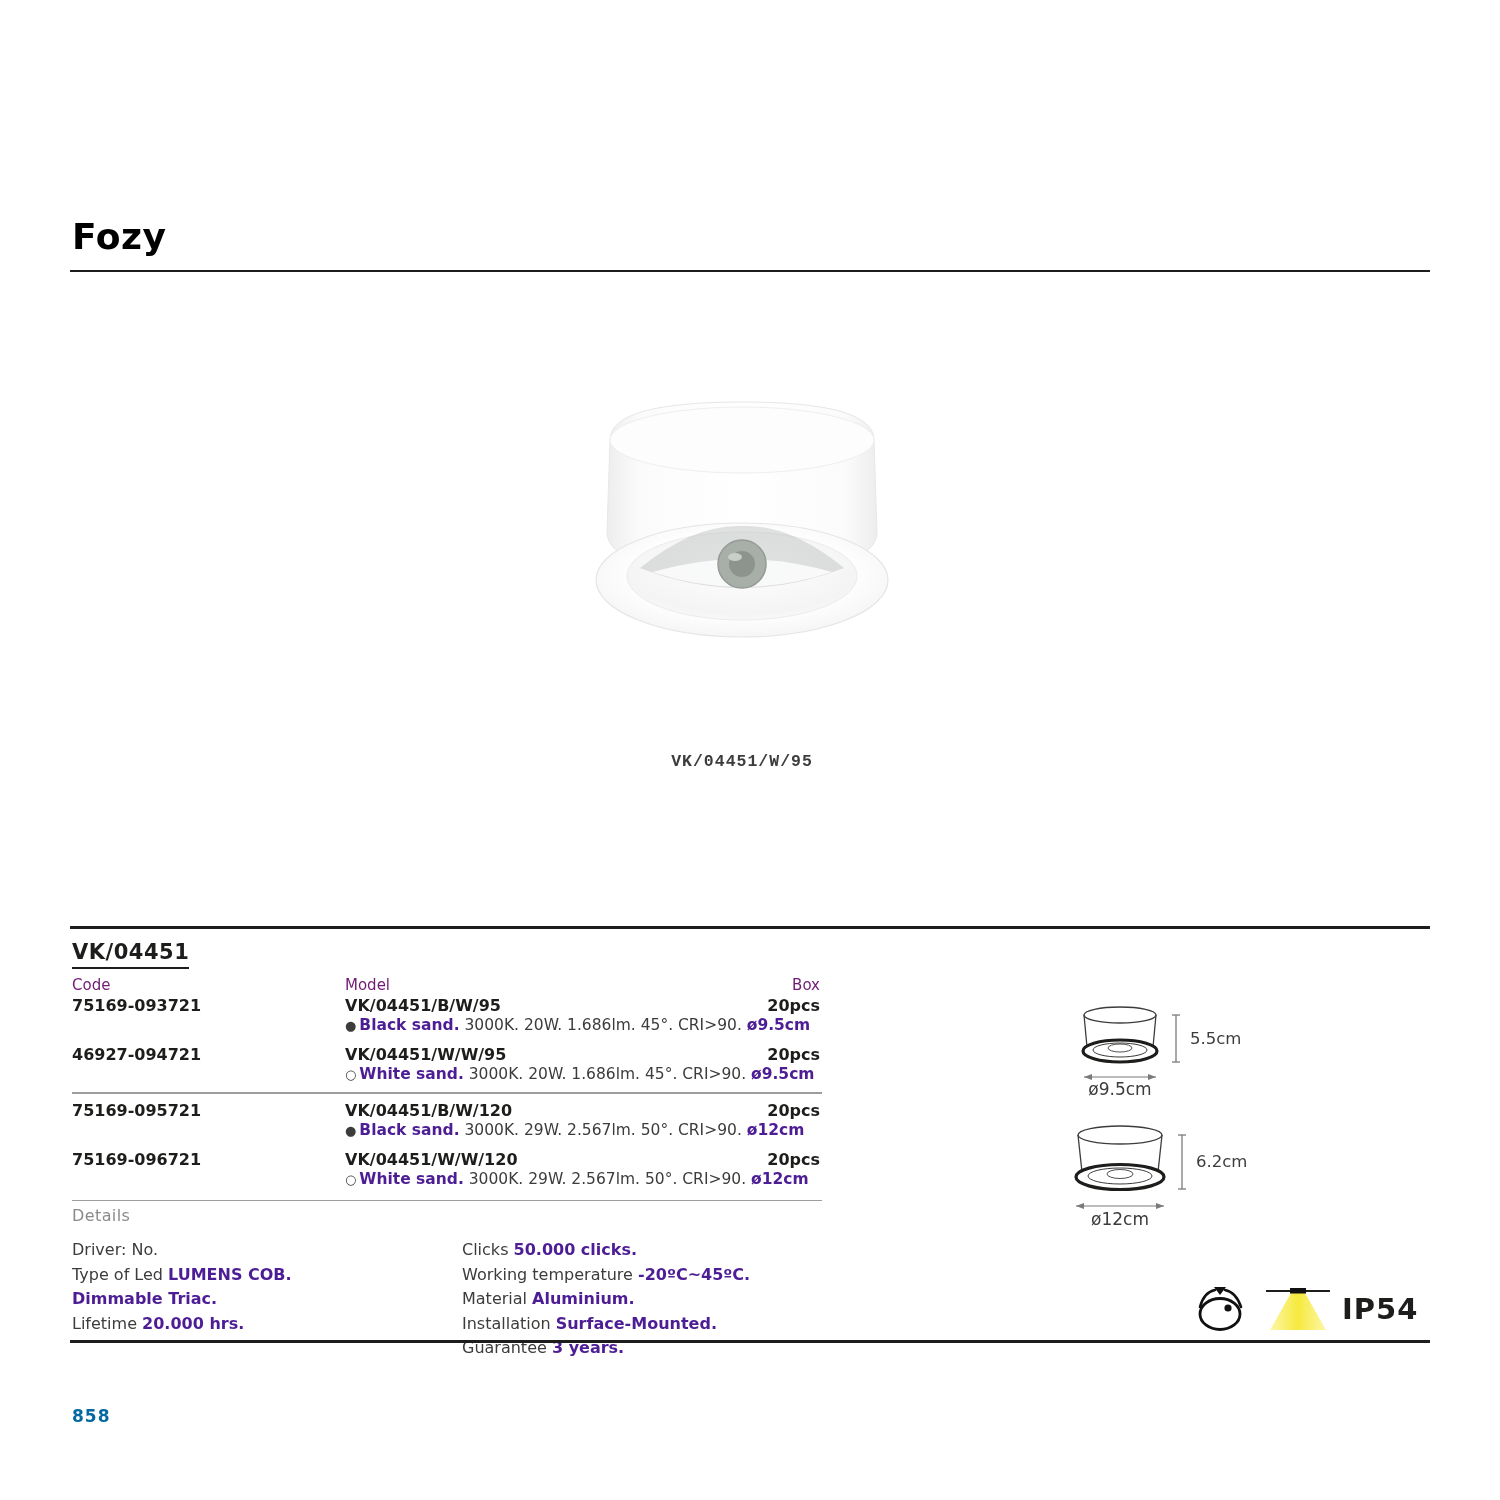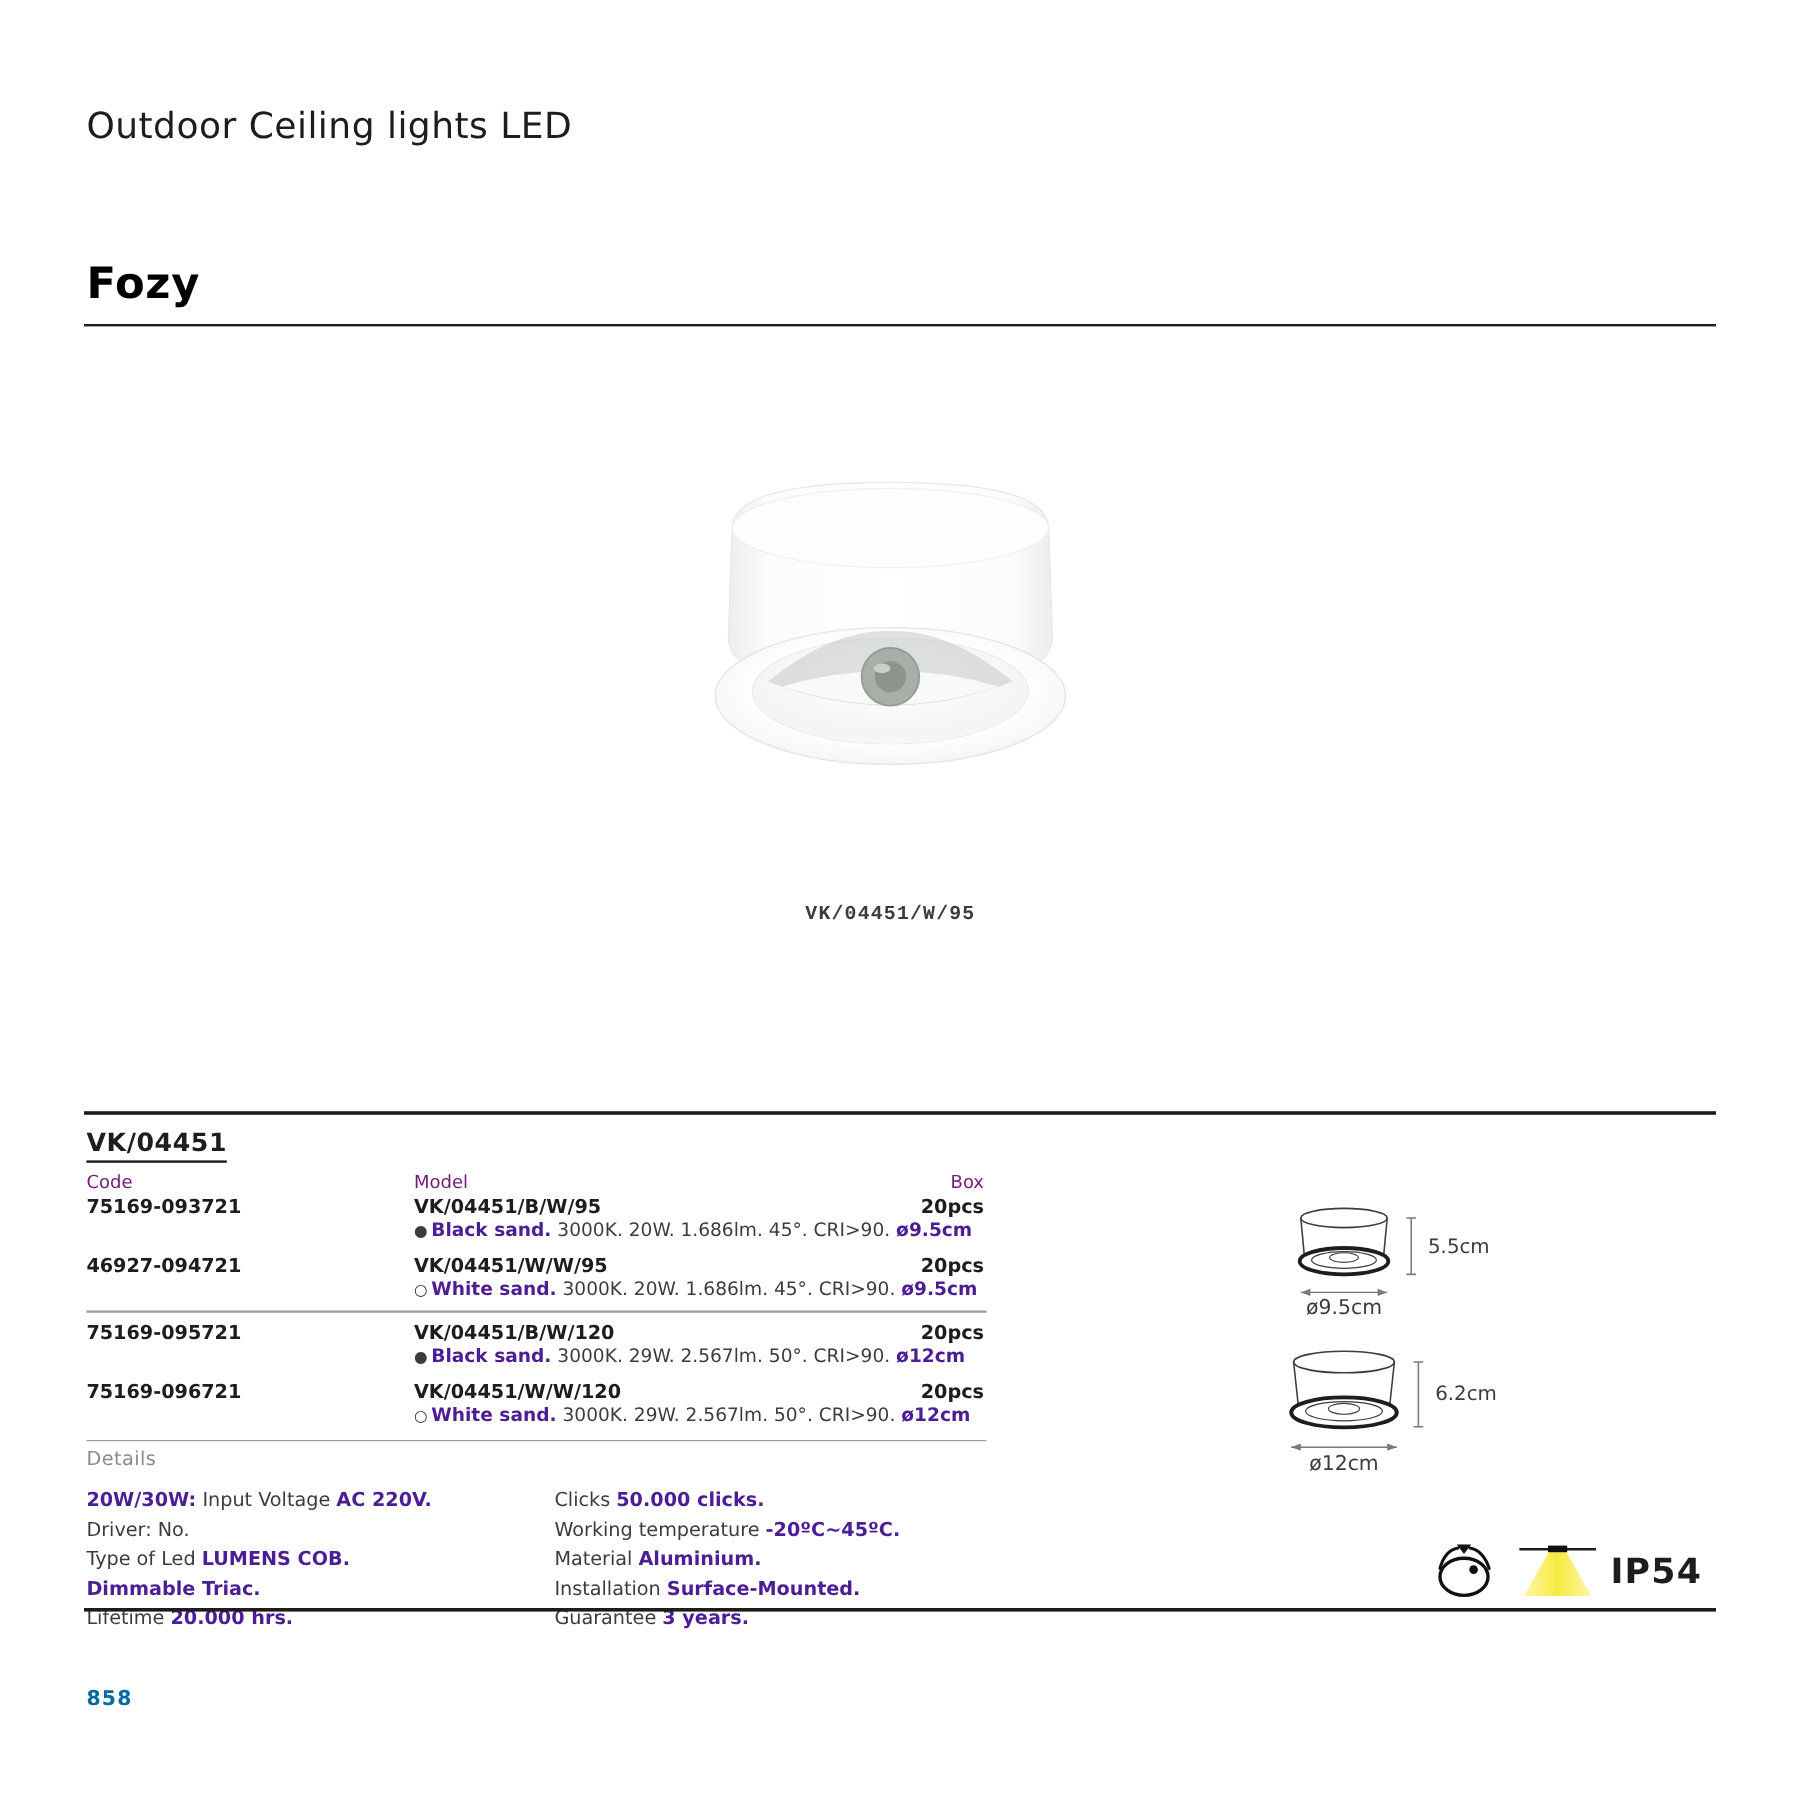--- a/index.html
+++ b/index.html
@@ -41,21 +41,20 @@
   
   .dimsvg text{font-family:"DejaVu Sans",sans-serif;fill:#3c3c3b;}
   .ip-rating{left:1342px;top:1292px;font-size:29px;font-weight:700;color:#1d1d1b;letter-spacing:1px;}
   .page-number{left:72px;top:1406px;font-size:17px;font-weight:700;color:#0369a1;letter-spacing:1px;}
 </style>
 </head>
 <body>
 
 <div id="page">
 
-  <div class="abs category-title">Outdoor Ceiling lights LED</div>
   <div class="abs product-title">Fozy</div>
   <div class="abs rule" style="left:70px;top:270px;width:1360px;"></div>
 
   <svg class="abs photo" viewBox="0 0 300 270">
     <defs>
       <linearGradient id="bodyG" x1="0" y1="0" x2="1" y2="0">
         <stop offset="0" stop-color="#ededed"></stop>
           <stop offset="0.12" stop-color="#fbfbfb"></stop>
         <stop offset="0.5" stop-color="#ffffff"></stop>
           <stop offset="0.88" stop-color="#fbfbfb"></stop>
@@ -139,21 +138,20 @@
         <span class="bullet">○</span><span class="b seg">White sand.</span><span class="seg"> 3000K. 29W. 2.567lm. 50°. CRI&gt;90. </span><span class="b seg">ø12cm</span>
       </div>
     </div>
 
     <div class="rule-gray" style="width:750px;height:1.5px;margin-top:12px;"></div>
   </div>
 
   <div class="abs details-label">Details</div>
 
   <div class="abs dcol dcol-left">
-    <div><span class="b seg">20W/30W:</span><span class="seg"> Input Voltage </span><span class="b seg">AC 220V.</span></div>
     <div><span class="b seg"></span><span class="seg">Driver: No.</span><span class="b seg"></span></div>
     <div><span class="b seg"></span><span class="seg">Type of Led </span><span class="b seg">LUMENS COB.</span></div>
     <div><span class="b seg"></span><span class="seg"></span><span class="b seg">Dimmable Triac.</span></div>
     <div><span class="b seg"></span><span class="seg">Lifetime </span><span class="b seg">20.000 hrs.</span></div>
   </div>
 
   <div class="abs dcol dcol-right">
     <div><span class="b seg"></span><span class="seg">Clicks </span><span class="b seg">50.000 clicks.</span></div>
     <div><span class="b seg"></span><span class="seg">Working temperature </span><span class="b seg">-20ºC~45ºC.</span></div>
     <div><span class="b seg"></span><span class="seg">Material </span><span class="b seg">Aluminium.</span></div>

